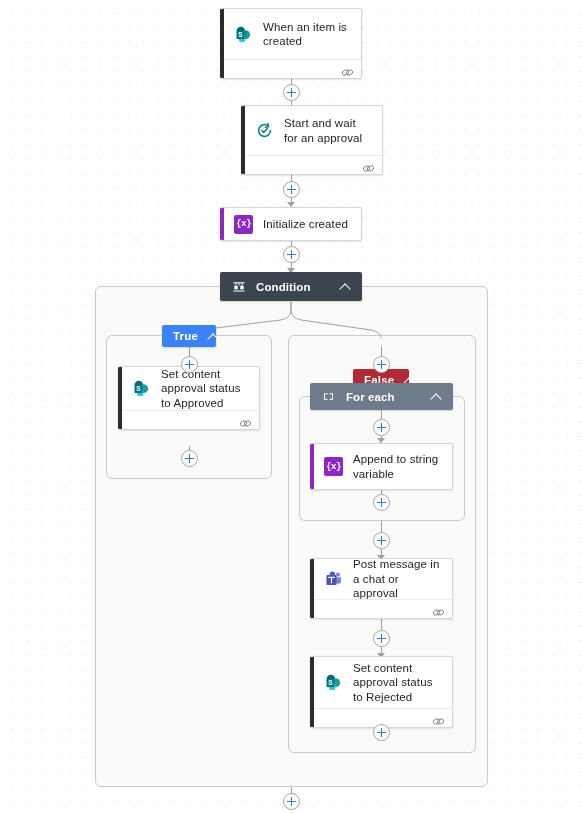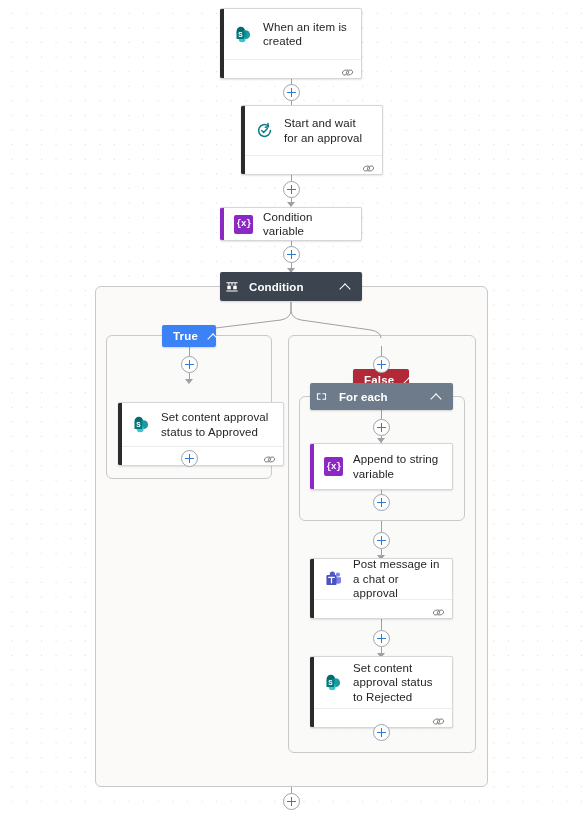--- a/index.html
+++ b/index.html
@@ -100,21 +100,21 @@
     border: 1px solid #c9c9c9;
     border-radius: 6px;
   }
 
   
   .node-header {
     position: absolute;
     display: flex;
     align-items: center;
     border-radius: 2px;
-    padding: 0 10px 0 4px;
+    padding: 0 10px 0 11px;
     box-shadow: 0 1px 2px rgba(0,0,0,0.16);
     gap: 10px;
   }
   .node-header .hdr-label {
     font-size: 11.5px;
     font-weight: 700;
     color: #ffffff;
     letter-spacing: 0.1px;
     flex: 1 1 auto;
   }
@@ -298,21 +298,21 @@
           <ellipse cx="10.4" cy="6" rx="4.1" ry="2.9" fill="none" stroke="#4a4a4a" stroke-width="1.1" transform="rotate(-22 10.4 6)"></ellipse>
         </svg>
       </span>
     </div>
   </div>
 
   <div class="card" style="left:220px; top:207px; width:142px; height:34px;">
     <span class="accent" style="background:#8c28c4;"></span>
     <div class="card-main" style="padding-top:0;padding-bottom:0;">
       <span class="app-icon icon-var">{x}</span>
-      <span class="card-title">Condition variable</span>
+      <span class="card-title">Initialize created</span>
     </div>
   </div>
 
   <div class="node-header cond-header" style="left:220px; top:272px; width:142px;">
     <span class="hdr-icon">
       <svg viewBox="0 0 16 16" width="14" height="14" aria-hidden="true">
         <path d="M2 3.2h12" stroke="#ffffff" stroke-width="1.2" stroke-linecap="round"></path>
         <path d="M4.4 3.2v3.2M11.6 3.2v3.2M8 3.2v3.2" stroke="#ffffff" stroke-width="1.1"></path>
         <rect x="2.6" y="6.6" width="4" height="4" fill="#ffffff"></rect>
         <rect x="9.4" y="6.6" width="4" height="4" fill="#ffffff"></rect>
@@ -326,21 +326,21 @@
   <div class="branch-label branch-true" style="left:162px; top:325px; width:54px;">
     <span class="bl-text">True</span>
     <span class="chev" style="width:10px;height:10px;"></span>
   </div>
 
   <div class="branch-label branch-false" style="left:353px; top:325px; width:56px;margin-top:44px;">
     <span class="bl-text">False</span>
     <span class="chev" style="width:10px;height:10px;"></span>
   </div>
 
-  <div class="card" style="left:118px; top:402px; width:166px; height:64px;">
+  <div class="card" style="left:118px; top:366px; width:142px; height:64px;">
     <span class="accent" style="background:#2b2b2b;"></span>
     <div class="card-main">
       <span class="app-icon">
         <svg viewBox="0 0 20 20" width="19" height="19" aria-hidden="true">
           <circle cx="7.2" cy="6.3" r="4.5" fill="#036c70"></circle>
           <circle cx="12.3" cy="10.2" r="4.6" fill="#1a9ba1"></circle>
           <circle cx="8.6" cy="14.4" r="3.7" fill="#37c6d0"></circle>
           <rect x="2.6" y="6.6" width="8.2" height="8.2" rx="0.9" fill="#03787c"></rect>
           <text x="6.7" y="12.9" font-family="Liberation Sans, sans-serif" font-size="7" font-weight="700" fill="#ffffff" text-anchor="middle">S</text>
         </svg>

